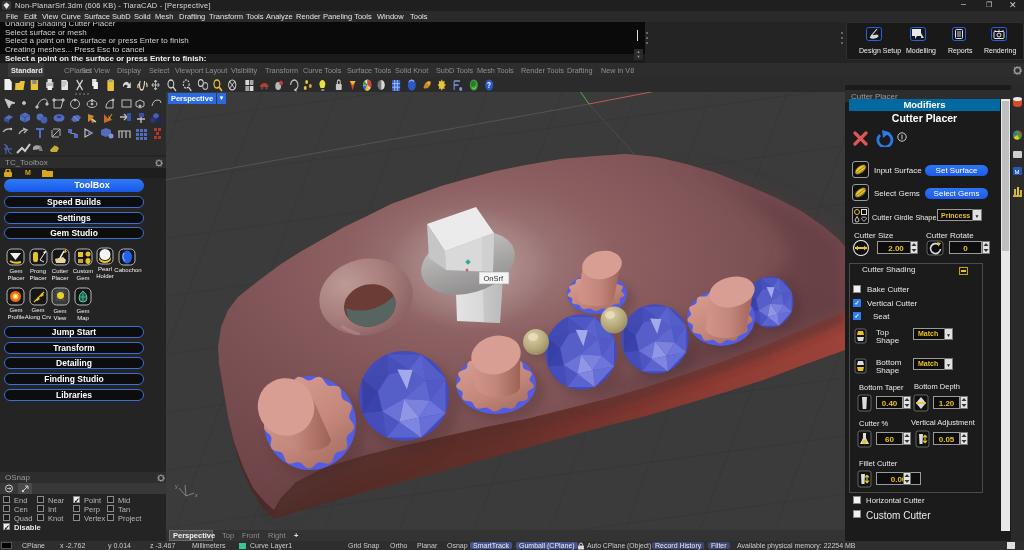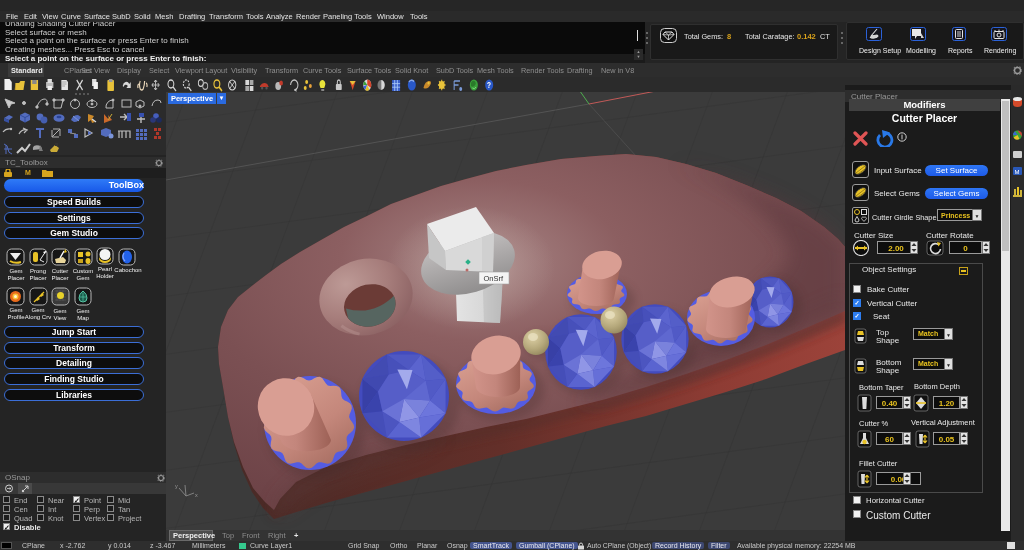--- a/index.html
+++ b/index.html
@@ -23,21 +23,21 @@
 #tabrow{left:0;top:63px;width:1024px;height:14px;background:#2d2d2d;color:#8f8f8f;font-size:7.3px;}
 #tabrow span{position:absolute;top:3px;white-space:nowrap;}
 
 #iconrow{left:0;top:77px;width:1024px;height:15px;background:#2b2b2b;}
 
 #palette{left:0;top:92px;width:166px;height:63px;background:#2b2b2b;}
 
 #tcbox{left:0;top:155px;width:166px;height:315px;background:#242424;}
 .phead{position:absolute;left:0;width:166px;height:11px;background:#2d2d2d;color:#9a9a9a;font-size:8px;}
 .bluebtn{position:absolute;left:4px;width:140px;height:13px;background:linear-gradient(#2f7bf7,#1858e8);
-border-radius:7px;color:#fff;font-weight:bold;font-size:9px;text-align:right;line-height:13px;padding-left:36px;}
+border-radius:7px;color:#fff;font-weight:bold;font-size:9px;text-align:center;line-height:13px;padding-left:36px;}
 .darkbtn{position:absolute;left:4px;width:140px;height:12px;background:#0d0d0d;border:1px solid #3b6ed6;
 border-radius:6px;color:#fff;font-weight:bold;font-size:8.5px;text-align:center;line-height:11px;}
 
 #osnap{left:0;top:470px;width:166px;height:71px;background:#242424;color:#b5b5b5;font-size:7.5px;}
 .cb{position:absolute;width:7px;height:7px;background:#1c1c1c;border:1px solid #8a8a8a;}
 .cbw{position:absolute;width:7px;height:7px;background:#f2f2f2;border:1px solid #888;color:#111;
 font-size:7px;line-height:7px;text-align:center;font-weight:bold;}
 .cbb{position:absolute;width:7px;height:7px;background:#2d7df0;border:1px solid #2d7df0;color:#fff;
 font-size:6px;line-height:7px;text-align:center;font-weight:bold;}
 .oslbl{position:absolute;white-space:nowrap;}
@@ -55,20 +55,30 @@
 .spinbox{position:absolute;background:#0d0d0d;border:1px solid #9a9a9a;color:#e8c21f;font-weight:bold;
 font-size:8px;text-align:center;}
 .spinarr{position:absolute;width:8px;background:#e4e4e4;border:1px solid #777;}
 .ddown{position:absolute;background:#0d0d0d;border:1px solid #9a9a9a;color:#e8c21f;font-weight:bold;
 font-size:7px;}
 .iconbox{position:absolute;border:1px solid #9a9a9a;border-radius:3px;background:#101010;}
 </style></head>
 <body>
 <div id="stage">
 
+  <div class="abs" id="titlebar">
+    <svg class="abs" style="left:2px;top:1px" width="9" height="9">
+        <rect width="9" height="9" rx="2" fill="#3a3a3a"></rect>
+        <path d="M4.5 1.5 L7.5 4 L4.5 8 L1.5 4 Z" fill="#e8e8e8"></path>
+      </svg>
+    <span class="ttl">Non-PlanarSrf.3dm (606 KB) - TiaraCAD - [Perspective]</span>
+    <span class="winbtn" style="left:961px;top:-1px">–</span>
+    <span class="winbtn" style="left:986px;font-size:7px;top:1px">❐</span>
+    <span class="winbtn" style="left:1009px;top:0px">✕</span>
+  </div>
 
   <div class="abs" id="menubar">
     <span style="left:6px">File</span>
       <span style="left:24px">Edit</span>
       <span style="left:42px">View</span>
     <span style="left:61px">Curve</span>
       <span style="left:84px">Surface</span>
       <span style="left:112px">SubD</span>
     <span style="left:134px">Solid</span>
       <span style="left:155px">Mesh</span>
@@ -90,32 +100,20 @@
     <div id="prompt">
         <span style="position:absolute;left:5px;top:0px;font-weight:bold;color:#efefef">Select a point on the surface or press Enter to finish:</span>
       </div>
     <div style="position:absolute;left:637px;top:8px;width:1px;height:11px;background:#dedede"></div>
     <div style="position:absolute;left:634px;top:27px;width:9px;height:11px;background:#2a2a2a;color:#999;font-size:4px;text-align:center;line-height:5px">▲<br>▼</div>
   </div>
   <div class="abs" id="topfill"></div>
   <div class="abs" style="left:646px;top:32px;width:2px;height:2px;background:#666;box-shadow:0 5px #666,0 10px #666"></div>
   <div class="abs" style="left:841px;top:32px;width:2px;height:2px;background:#666;box-shadow:0 5px #666,0 10px #666"></div>
 
-  <div class="panelbox" style="left:650px;top:24px;width:188px;height:36px">
-    <svg class="abs" style="left:9px;top:3px" width="17" height="15">
-      <rect x="0.5" y="0.5" width="16" height="14" rx="4" fill="#111" stroke="#cfcfcf"></rect>
-      <path d="M5 4 L12 4 L14 6.5 L8.5 12 L3 6.5 Z" fill="none" stroke="#e8e8e8" stroke-width="1"></path>
-      <path d="M5 4 L8.5 7 L12 4 M3 6.5 L8.5 7 L14 6.5 M8.5 7 L8.5 12" stroke="#e8e8e8" stroke-width=".7" fill="none"></path>
-    </svg>
-    <span class="abs" style="left:33px;top:7px;font-size:7.3px;color:#e6e6e6">Total Gems:</span>
-    <span class="abs" style="left:76px;top:7px;font-size:7.5px;color:#d9a21b;font-weight:bold">8</span>
-    <span class="abs" style="left:94px;top:7px;font-size:7.3px;color:#e6e6e6">Total Caratage:</span>
-    <span class="abs" style="left:146px;top:7px;font-size:7.5px;color:#d9a21b;font-weight:bold">0.142</span>
-    <span class="abs" style="left:169px;top:7px;font-size:7.3px;color:#e6e6e6">CT</span>
-  </div>
 
   <div class="panelbox" style="left:846px;top:22px;width:178px;height:38px">
     <svg class="abs" style="left:19px;top:4px" width="16" height="14">
         <rect x="0.5" y="0.5" width="15" height="13" rx="2" fill="#15151d" stroke="#2b62d9"></rect>
         <path d="M11 2 L5 9 M4 10 C6 12 11 11 12 9 L11 8 L5 9" stroke="#dcdcdc" stroke-width="1.1" fill="#cfcfcf"></path>
       </svg>
     <span class="abs" style="left:12px;top:24px;font-size:7px;color:#f0f0f0">Design Setup</span>
     <svg class="abs" style="left:63px;top:4px" width="16" height="14">
         <rect x="0.5" y="0.5" width="15" height="13" rx="2" fill="#15151d" stroke="#2b62d9"></rect>
         <path d="M2 2 h9 v7 h-4 l-2 3 v-3 h-3 z" fill="#e8e8e8"></path>
@@ -708,21 +706,21 @@
   <div class="abs" id="rpanel">
 
     <div class="abs" style="left:0;top:5px;width:179px;height:12px;background:#2d2d2d;color:#9a9a9a;font-size:8px">
       <span style="position:absolute;left:6px;top:2px">Cutter Placer</span>
       <svg class="abs" style="left:166px;top:2px" width="9" height="9">
           <circle cx="4.5" cy="4.5" r="2.6" fill="none" stroke="#9a9a9a" stroke-width="1.2"></circle>
           <circle cx="4.5" cy="4.5" r="4" fill="none" stroke="#9a9a9a" stroke-width=".9" stroke-dasharray="1.4 1.5"></circle>
         </svg>
     </div>
 
-    <div class="abs" style="left:4px;top:14px;width:151px;height:12px;background:#404040;color:#fff;font-weight:bold;font-size:9.5px;text-align:center;line-height:12px">Modifiers</div>
+    <div class="abs" style="left:4px;top:14px;width:151px;height:12px;background:#0369a1;color:#fff;font-weight:bold;font-size:9.5px;text-align:center;line-height:12px">Modifiers</div>
     <div class="abs" style="left:4px;top:27px;width:151px;height:13px;color:#fff;font-weight:bold;font-size:10.5px;text-align:center">Cutter Placer</div>
 
     <svg class="abs" style="left:8px;top:44px" width="60" height="18">
       <path d="M2,4 L13,15 M13,4 L2,15" stroke="#e05555" stroke-width="3.2" stroke-linecap="round"></path>
       <path d="M27,6 a7,7 0 1 0 5,-2" fill="none" stroke="#2979e8" stroke-width="2.8"></path>
       <path d="M29,1 L37,3.5 L30,9 Z" fill="#2979e8"></path>
       <circle cx="49" cy="8" r="4.2" fill="none" stroke="#cfcfcf" stroke-width="1"></circle>
       <path d="M49,5.6 L49,10.4" stroke="#cfcfcf" stroke-width="1"></path>
     </svg>
 
@@ -779,21 +777,21 @@
       <path d="M11,2 l4,1 -2.5,3.5 Z" fill="#e8c227"></path>
     </svg>
     <div class="spinbox" style="left:104px;top:156px;width:33px;height:13px;line-height:13px">0</div>
     <div class="spinarr" style="left:137px;top:156px;height:13px"></div>
     <svg class="abs" style="left:137px;top:156px" width="8" height="13">
         <path d="M4,2 l2.5,3 h-5 Z" fill="#333"></path>
         <path d="M4,11 l2.5,-3 h-5 Z" fill="#333"></path>
       </svg>
 
     <div class="abs" style="left:4px;top:178px;width:134px;height:230px;border:1px solid #4a4a4a"></div>
-    <div class="abs" style="left:14px;top:180px;background:#1b1b1b;padding:0 3px">Object Settings</div>
+    <div class="abs" style="left:14px;top:180px;background:#1b1b1b;padding:0 3px">Cutter Shading</div>
     <div class="abs" style="left:114px;top:182px;width:9px;height:8px;border:1px solid #c8a21a"></div>
     <div class="abs" style="left:116px;top:185px;width:5px;height:1.5px;background:#e8c21f"></div>
 
     <div class="cbw" style="left:8px;top:200px;width:8px;height:8px"></div>
     <span class="abs" style="left:22px;top:200px">Bake Cutter</span>
     <div class="cbb" style="left:8px;top:214px;width:8px;height:8px">✓</div>
     <span class="abs" style="left:22px;top:214px">Vertical Cutter</span>
     <div class="cbb" style="left:8px;top:227px;width:8px;height:8px">✓</div>
     <span class="abs" style="left:28px;top:227px">Seat</span>
 

